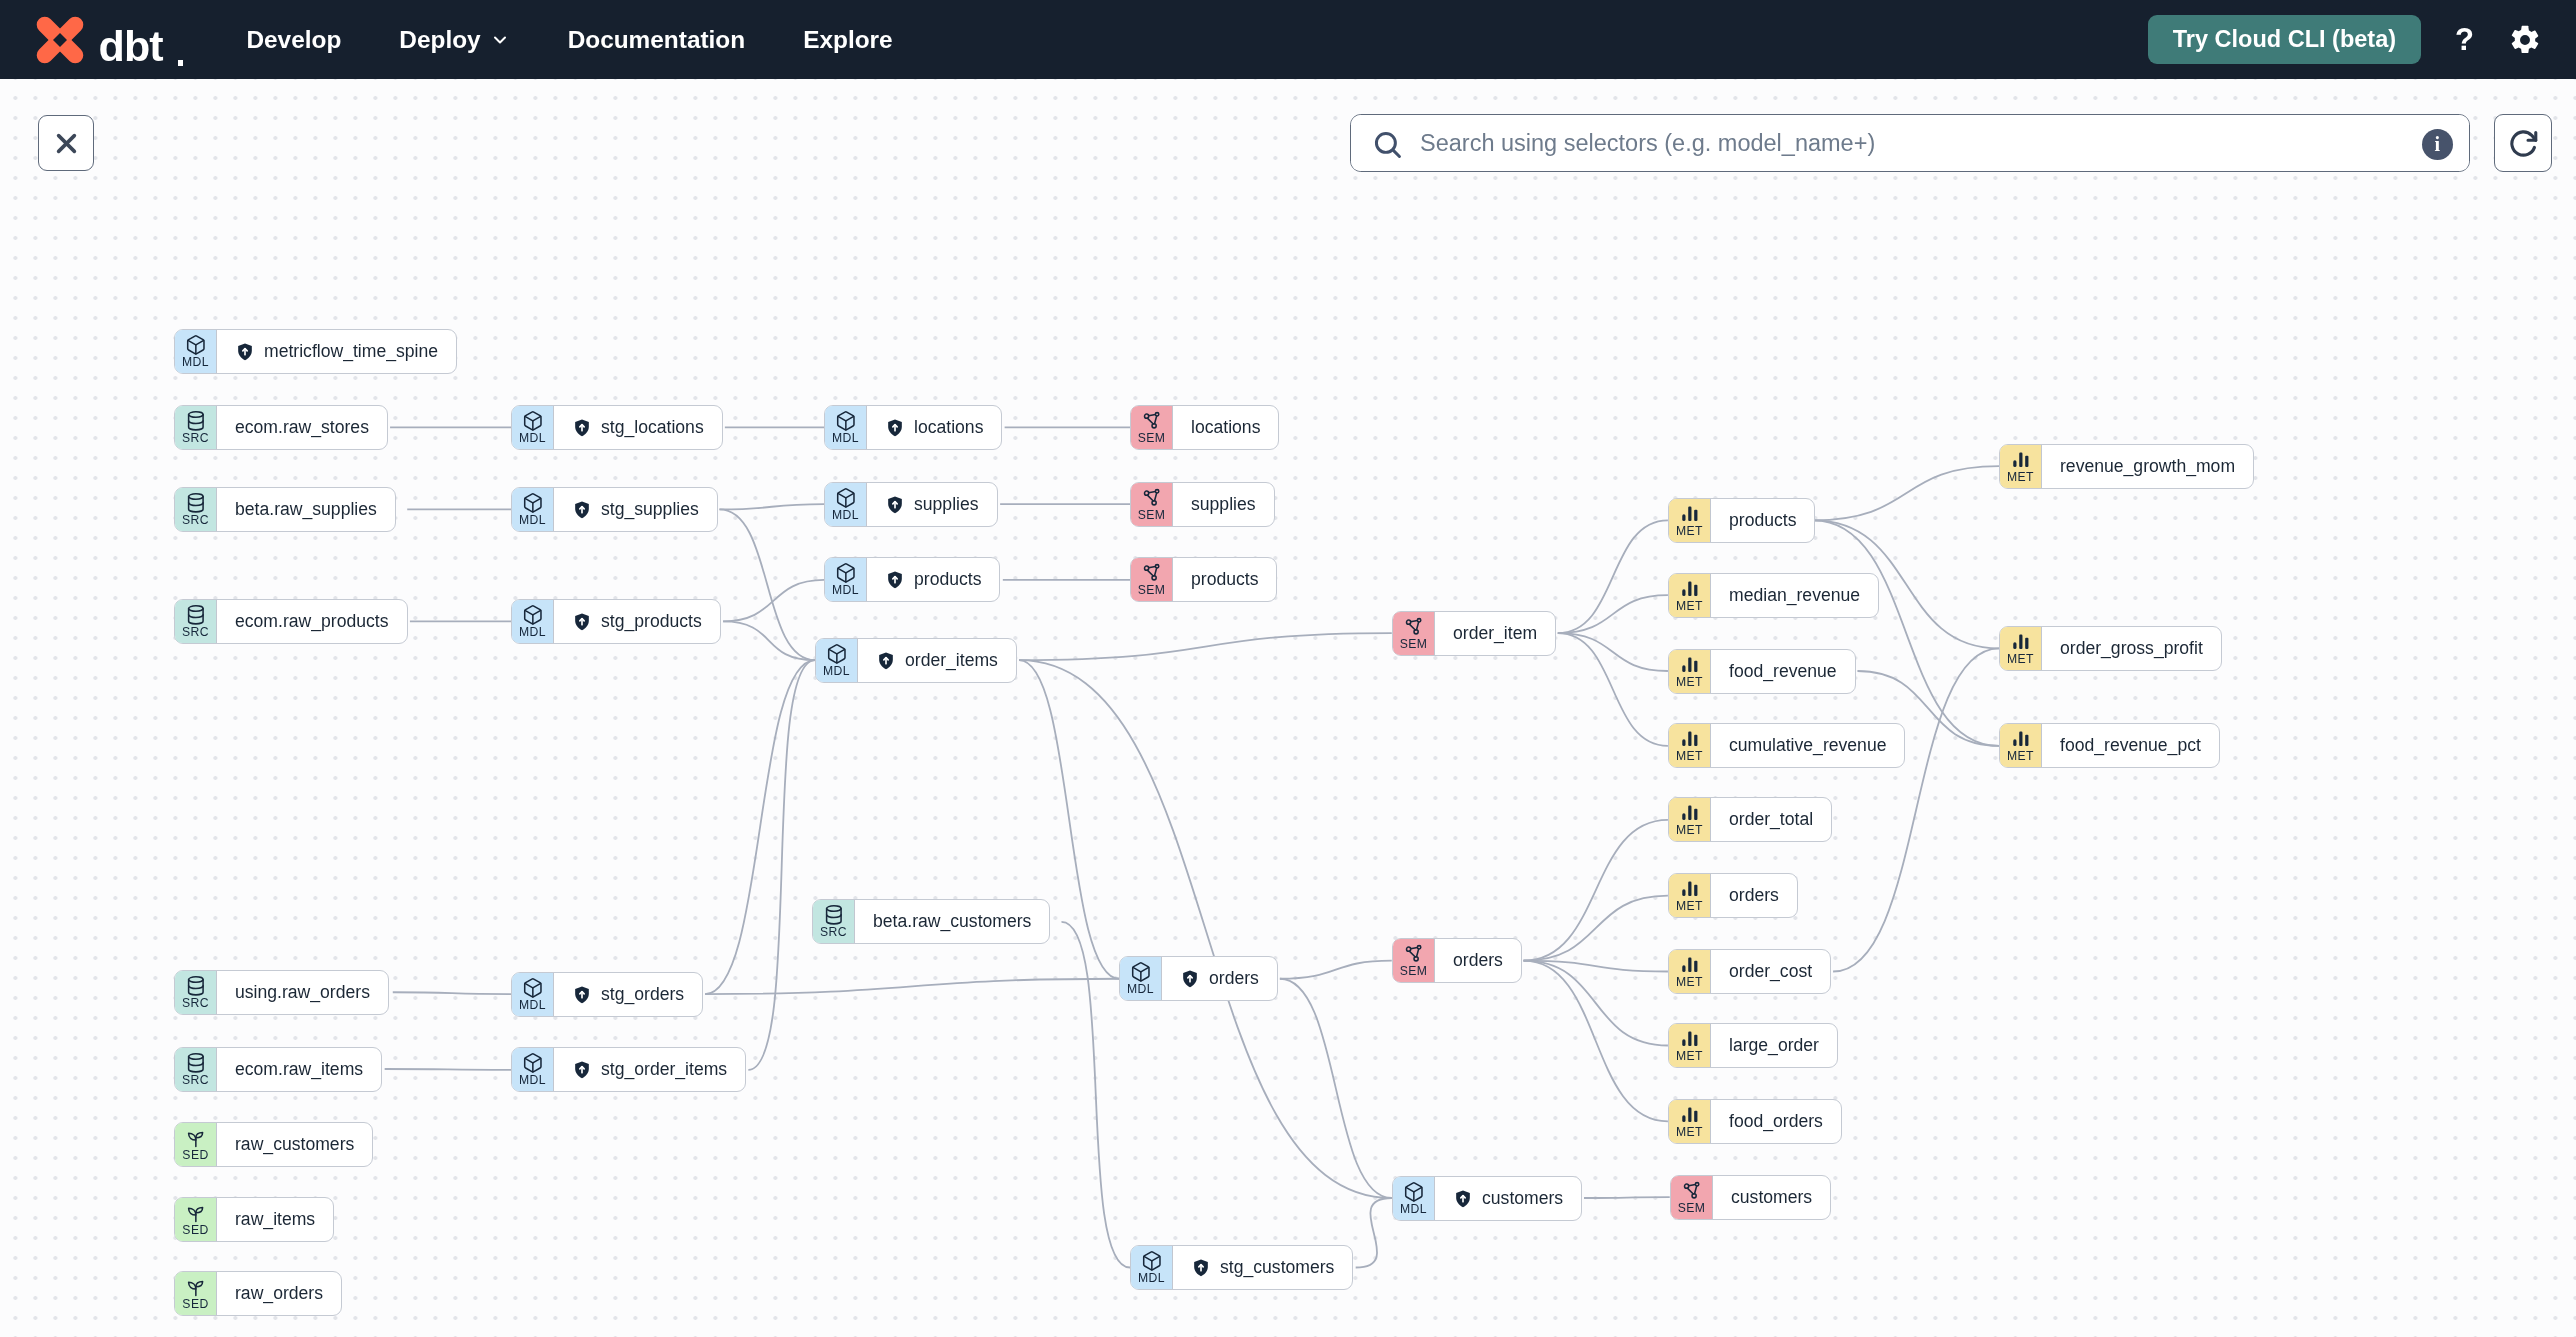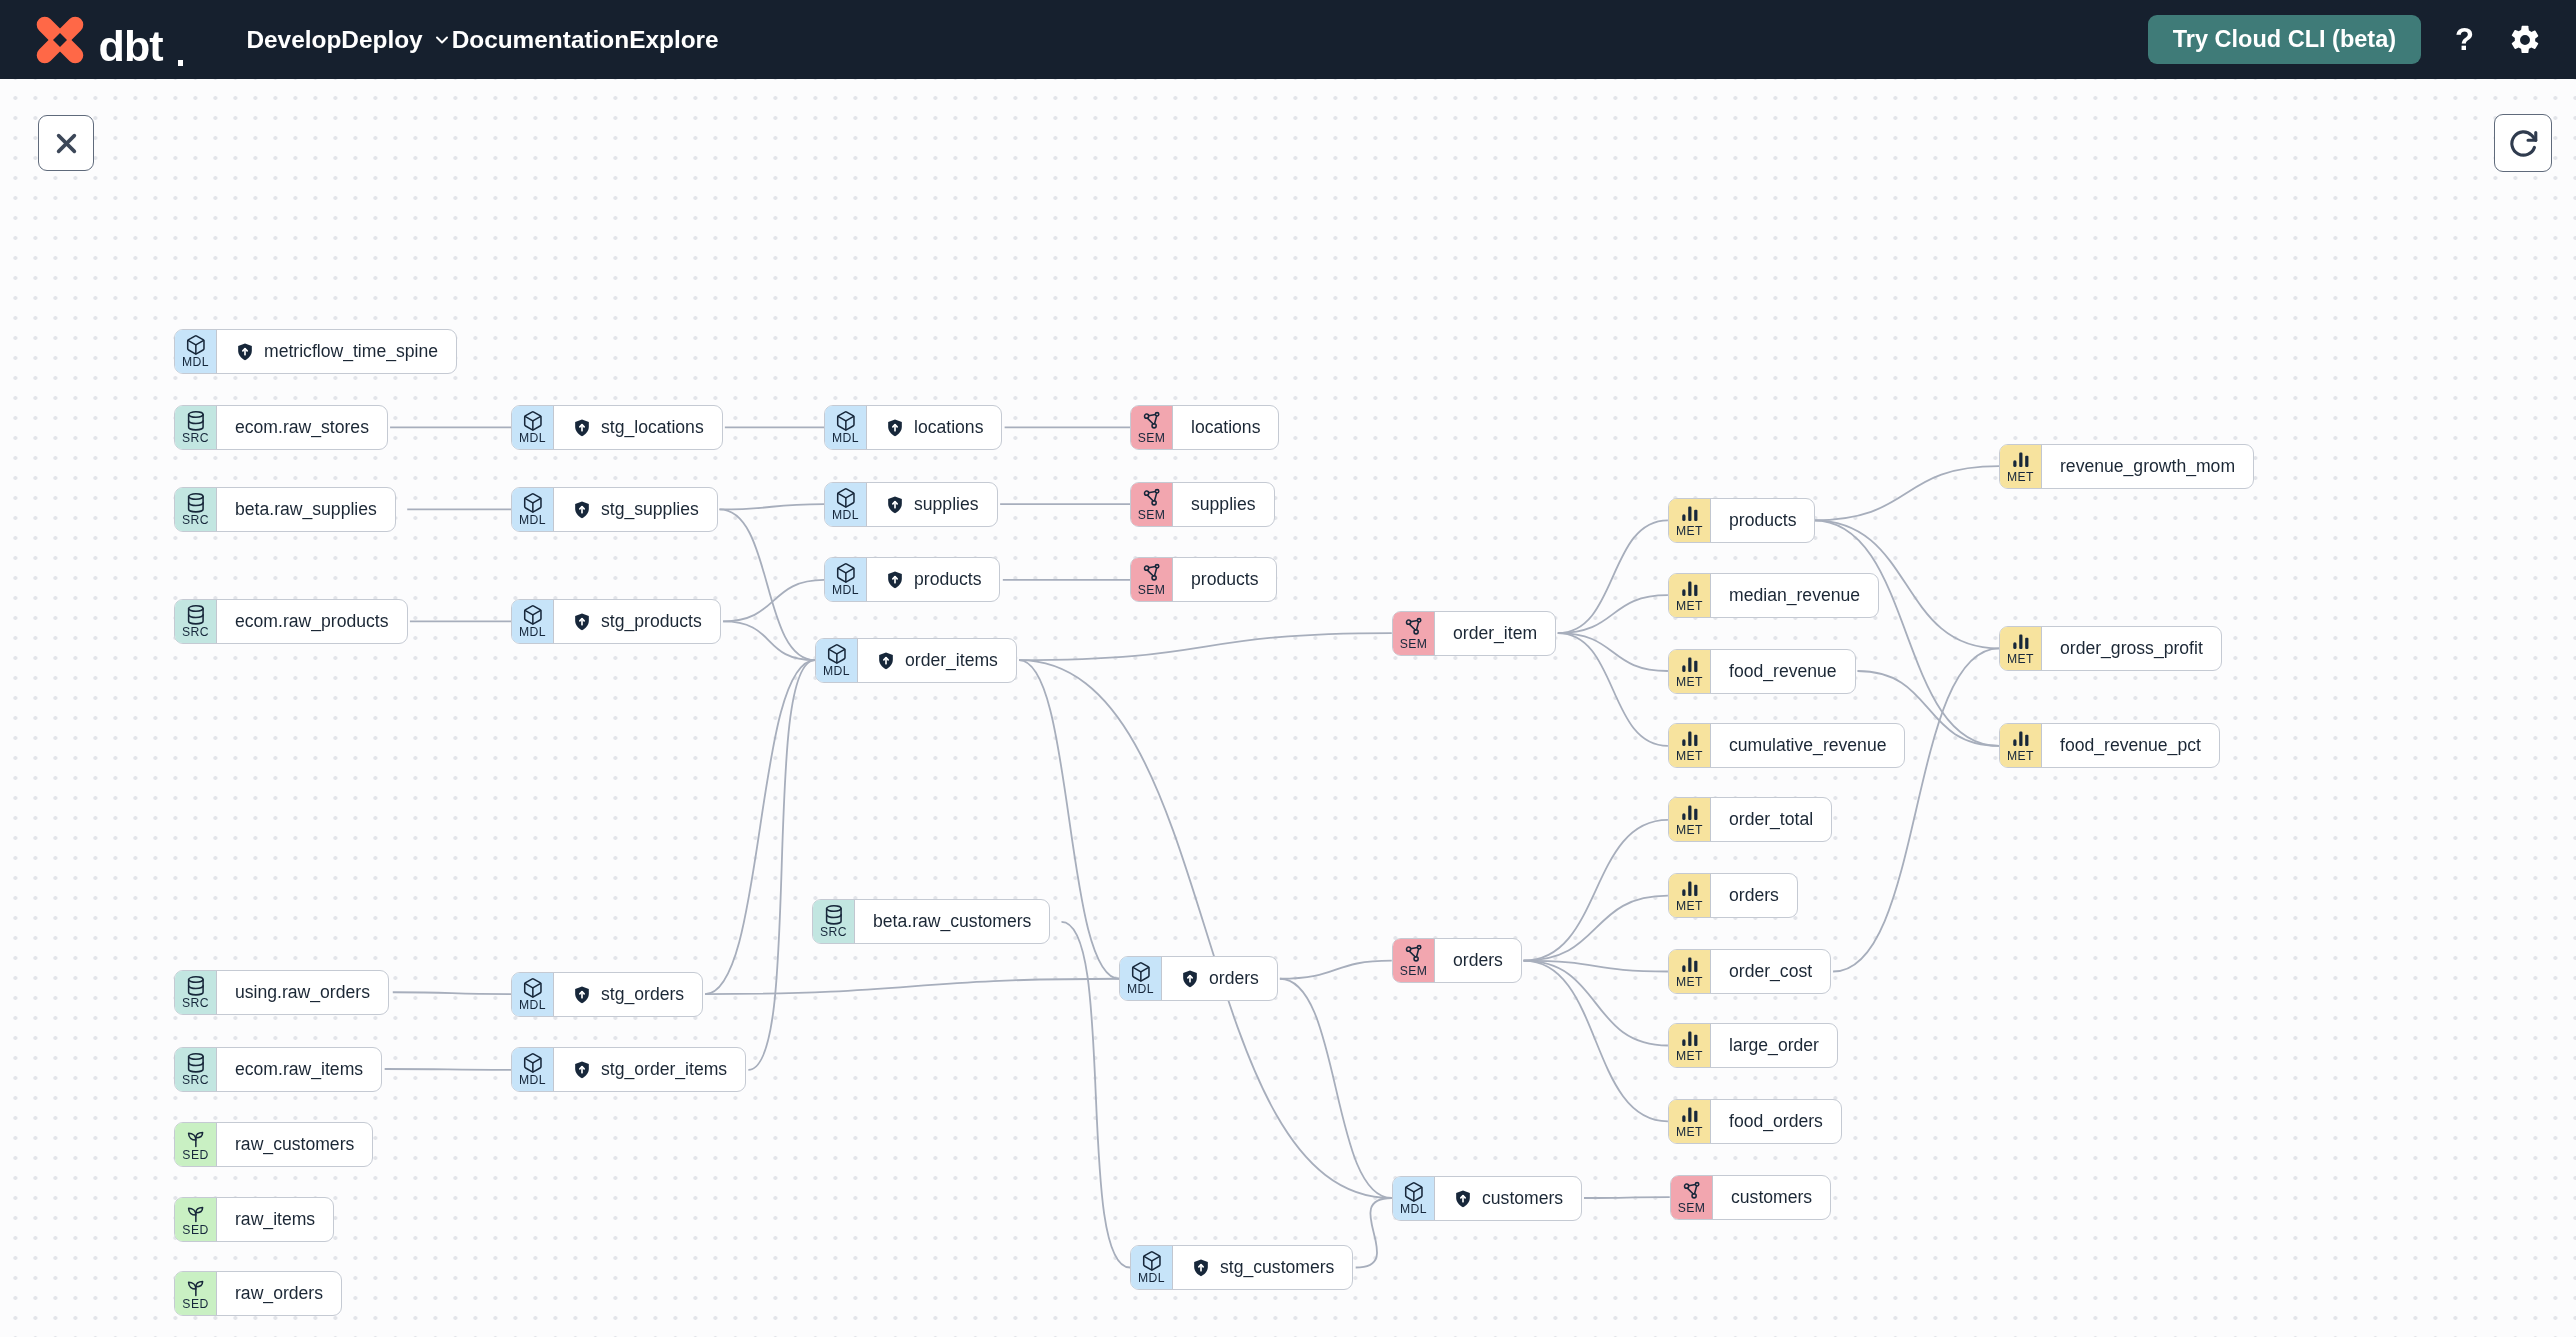--- a/index.html
+++ b/index.html
@@ -5,21 +5,21 @@
   * { box-sizing: border-box; margin: 0; padding: 0; }
   html,body { width: 2576px; height: 1338px; overflow: hidden;
     font-family: "Liberation Sans", sans-serif; background: #fcfcfd; }
 
   
   .navbar { height: 79px; background: #16202e; display: flex; align-items: center;
     padding: 0 34px; color: #fff; }
   .brand { display: flex; align-items: flex-end; gap: 12.6px; cursor: pointer; }
   .brand-word { font-size: 43px; font-weight: bold; letter-spacing: -0.9px; line-height: 0.9; }
   .reg-dot { width: 5.4px; height: 5.4px; background: #fff; display: inline-block; margin-left: 2.7px; }
-  .nav-links { display: flex; margin-left: 63px; }
+  .nav-links { display: flex; gap: 58px; margin-left: 63px; }
   .nav-link { font-size: 24.4px; font-weight: bold; color: #fff; display: flex;
     align-items: center; gap: 9px; cursor: pointer; }
   .nav-right { margin-left: auto; display: flex; align-items: center; gap: 34px; }
   .cta-btn { background: #3f7b78; color: #fff; border: none; height: 49px; padding: 0 25px;
     border-radius: 9px; font-size: 23.5px; font-weight: bold; font-family: inherit; cursor: pointer; }
   .acct { display: flex; align-items: center; gap: 14.4px; font-size: 24.4px; }
   .acct .name { font-weight: bold; }
   .acct .sep { color: #7d8898; }
   .help-q { font-size: 31px; font-weight: bold; cursor: pointer; }
   .icon-btn { background: none; border: none; cursor: pointer; display: flex; align-items: center; }
@@ -118,20 +118,30 @@
   <button class="tool-chip close-btn">
     <span style="line-height:0">
       <svg width="27" height="27" viewBox="0 0 24 24" fill="none" stroke="#3c4758" stroke-width="3.2" stroke-linecap="round">
           <line x1="5" y1="5" x2="19" y2="19"></line>
           <line x1="19" y1="5" x2="5" y2="19"></line>
         </svg>
     </span>
   </button>
 
 
+  <div class="tool-chip search-wrap">
+    <span class="search-ico">
+      <svg width="32.5" height="32.5" viewBox="0 0 24 24" fill="none" stroke="#41506b" stroke-width="2.2" stroke-linecap="round">
+          <circle cx="11" cy="11" r="7"></circle>
+          <line x1="16.5" y1="16.5" x2="21" y2="21"></line>
+        </svg>
+    </span>
+    <input type="text" value="" placeholder="Search using selectors (e.g. model_name+)" style="">
+    <span class="info-ico">i</span>
+  </div>
 
   <button class="tool-chip refresh-btn">
     <span style="line-height:0">
       <svg width="31" height="31" viewBox="0 0 24 24" fill="none" stroke="#2f3b4e" stroke-width="2.4" stroke-linecap="round" stroke-linejoin="round">
           <polyline points="21.5 3.5 21.5 9.5 15.5 9.5"></polyline>
           <path d="M20.49 15a9 9 0 1 1-2.12-9.36l3.13 3.86"></path>
         </svg>
     </span>
   </button>
 

